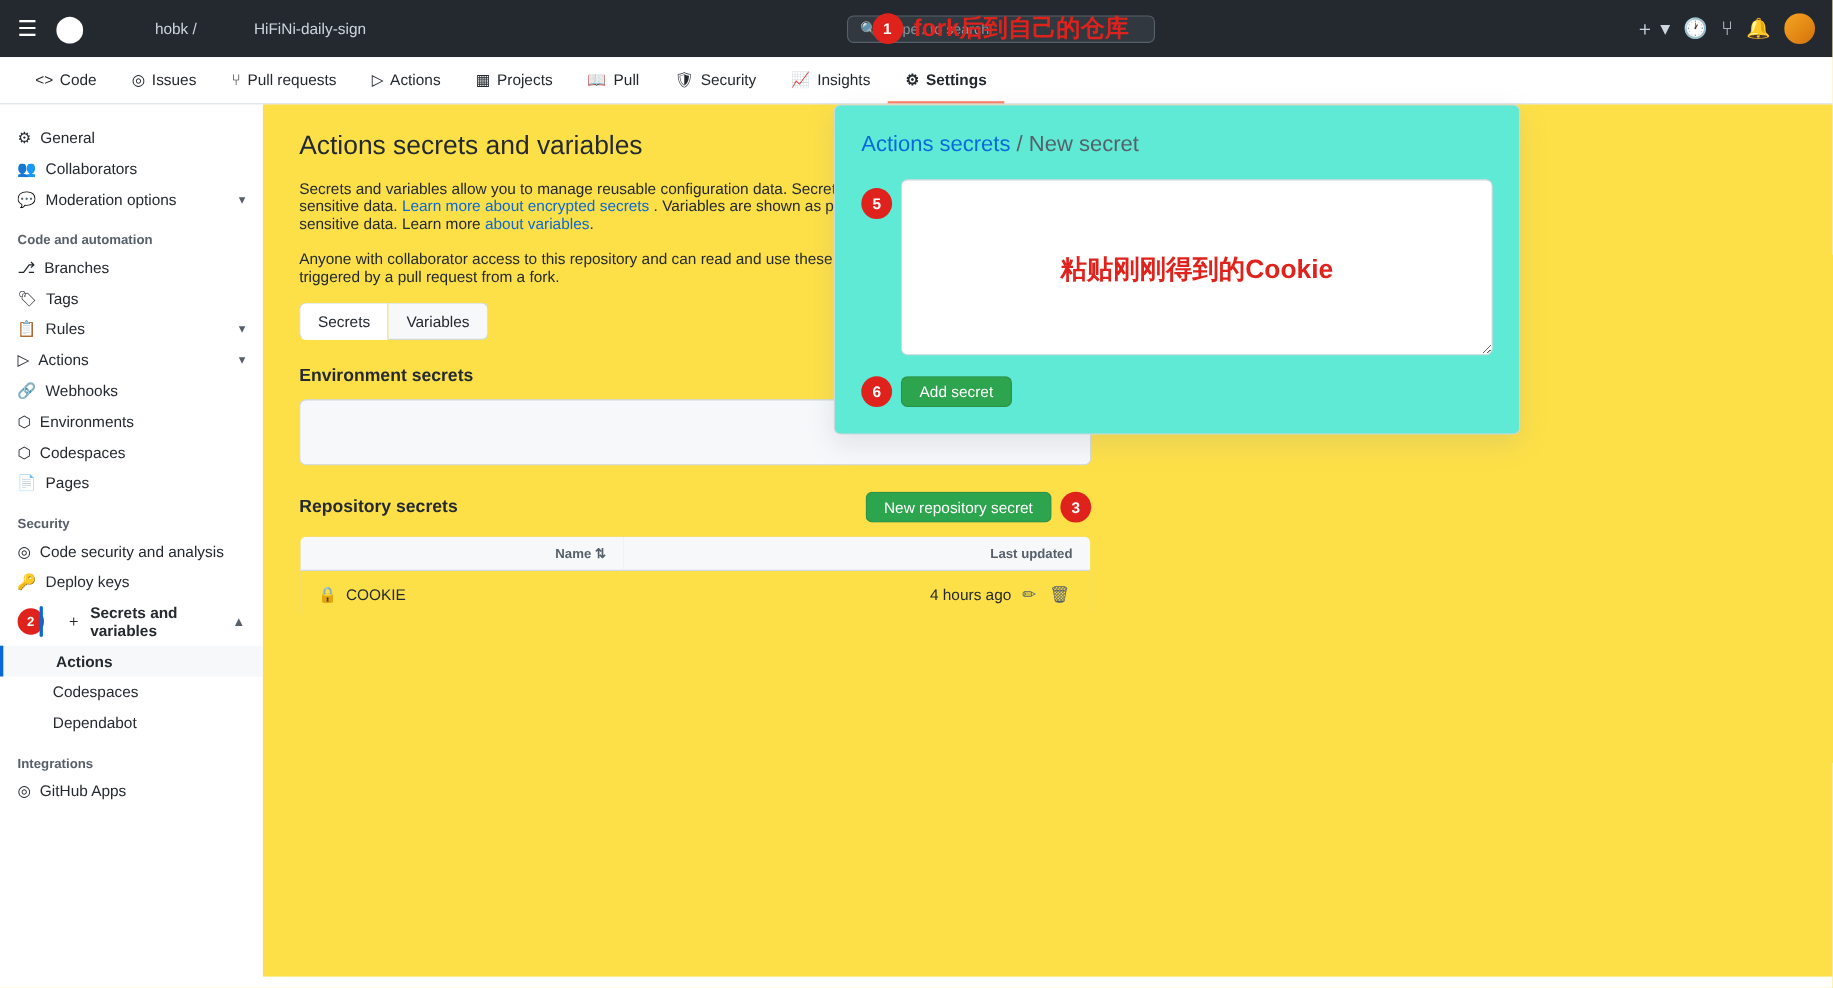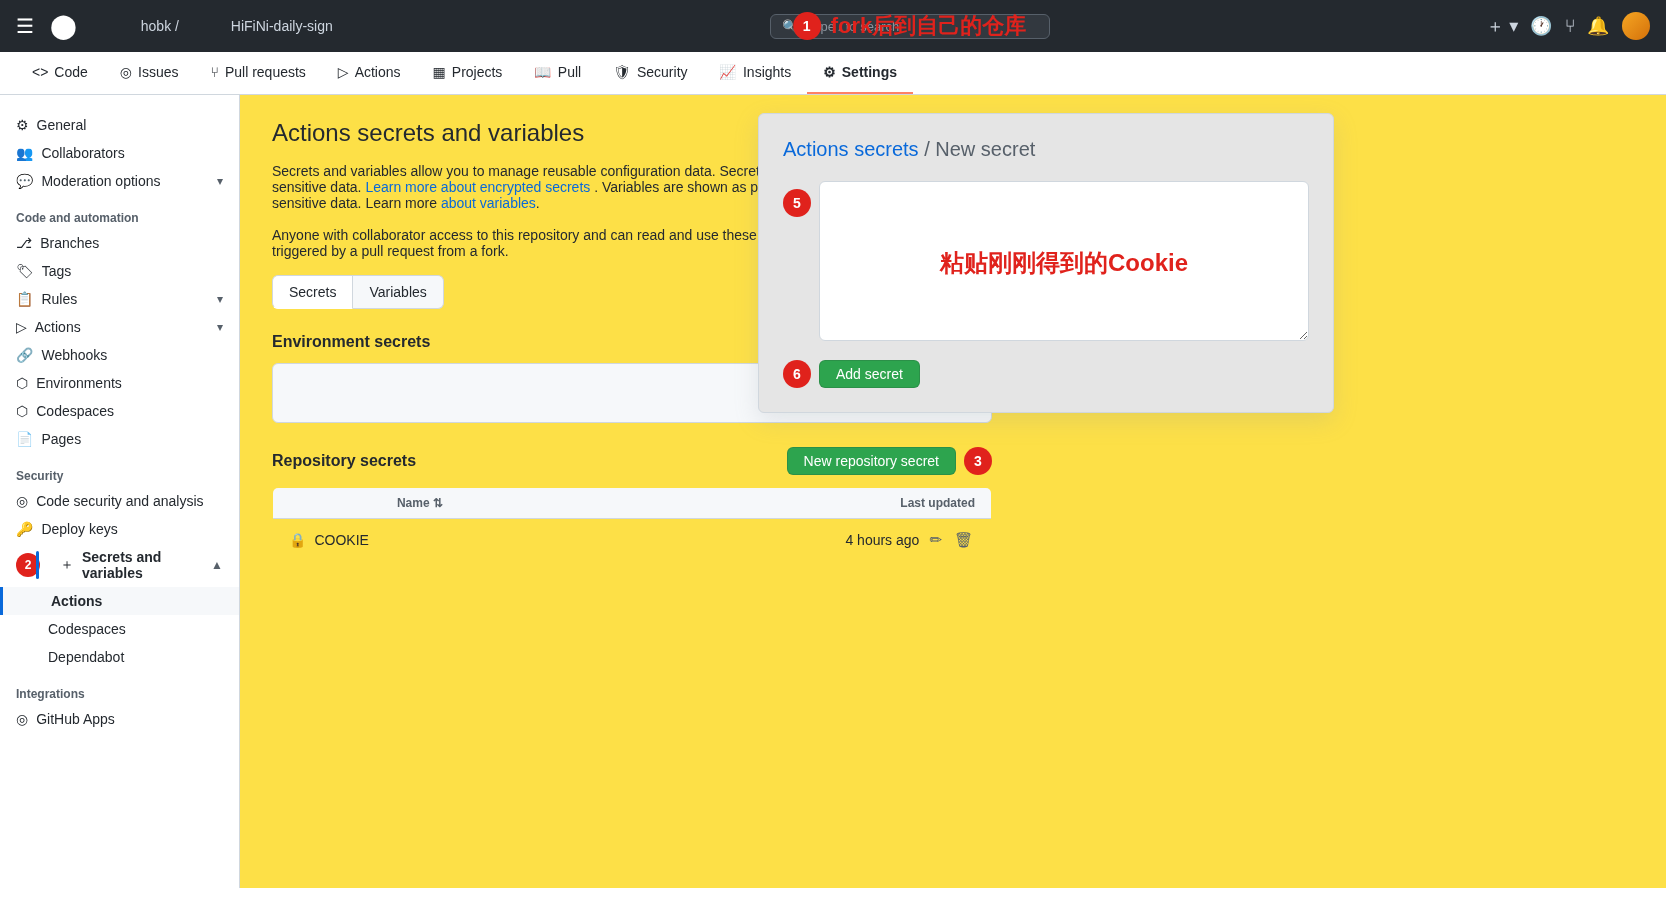--- a/index.html
+++ b/index.html
@@ -100,32 +100,32 @@
       background: #2da44e; color: white; border: 1px solid rgba(31,35,40,.15);
       border-radius: 6px; padding: 5px 16px; font-size: 14px; font-weight: 500;
       cursor: pointer; display: flex; align-items: center; gap: 8px;
     }
 
     .secrets-table {
       width: 100%; max-width: 720px; border: 1px solid #d0d7de; border-radius: 6px;
       border-collapse: collapse; overflow: hidden;
     }
     .secrets-table th {
-      background: #f6f8fa; padding: 8px 16px; text-align: center; font-size: 12px;
+      background: #f6f8fa; padding: 8px 16px; text-align: right; font-size: 12px;
       font-weight: 600; color: #57606a; border-bottom: 1px solid #d0d7de;
     }
     .secrets-table td { padding: 10px 16px; border-bottom: 1px solid #d0d7de; font-size: 14px; }
     .secrets-table tr:last-child td { border-bottom: none; }
     .secret-name { display: flex; align-items: center; gap: 8px; font-weight: 500; }
     .secret-actions { display: flex; gap: 8px; align-items: center; justify-content: flex-end; }
     .icon-btn { background: none; border: none; cursor: pointer; color: #57606a; font-size: 15px; padding: 2px; }
     .modal {
-      background: #e5e5e5; border: 1px solid #d0d7de; border-radius: 6px;
-      width: 576px; padding: 24px; box-shadow: 0 8px 24px rgba(140,149,159,.2);
-      position: absolute; top: 113px; left: 758px; right: 0;
+      background: #5eead4; border: 1px solid #d0d7de; border-radius: 6px;
+      width: 624px; padding: 24px; box-shadow: 0 8px 24px rgba(140,149,159,.2);
+      position: absolute; top: 95px; left: 758px; right: 0;
     }
     .modal-title { font-size: 20px; font-weight: 400; margin-bottom: 20px; color: #24292f; }
     .modal-title a { color: #0969da; text-decoration: none; }
     .modal-title span { color: #57606a; }
     .form-group { margin-bottom: 16px; }
     .form-label { font-size: 14px; font-weight: 600; margin-bottom: 4px; display: block; }
     .form-required { color: #e0221c; }
     .form-input {
       width: 100%; padding: 5px 12px; border: 2px solid #0969da; border-radius: 6px;
       font-size: 14px; color: #24292f; background: #fff; outline: none;

